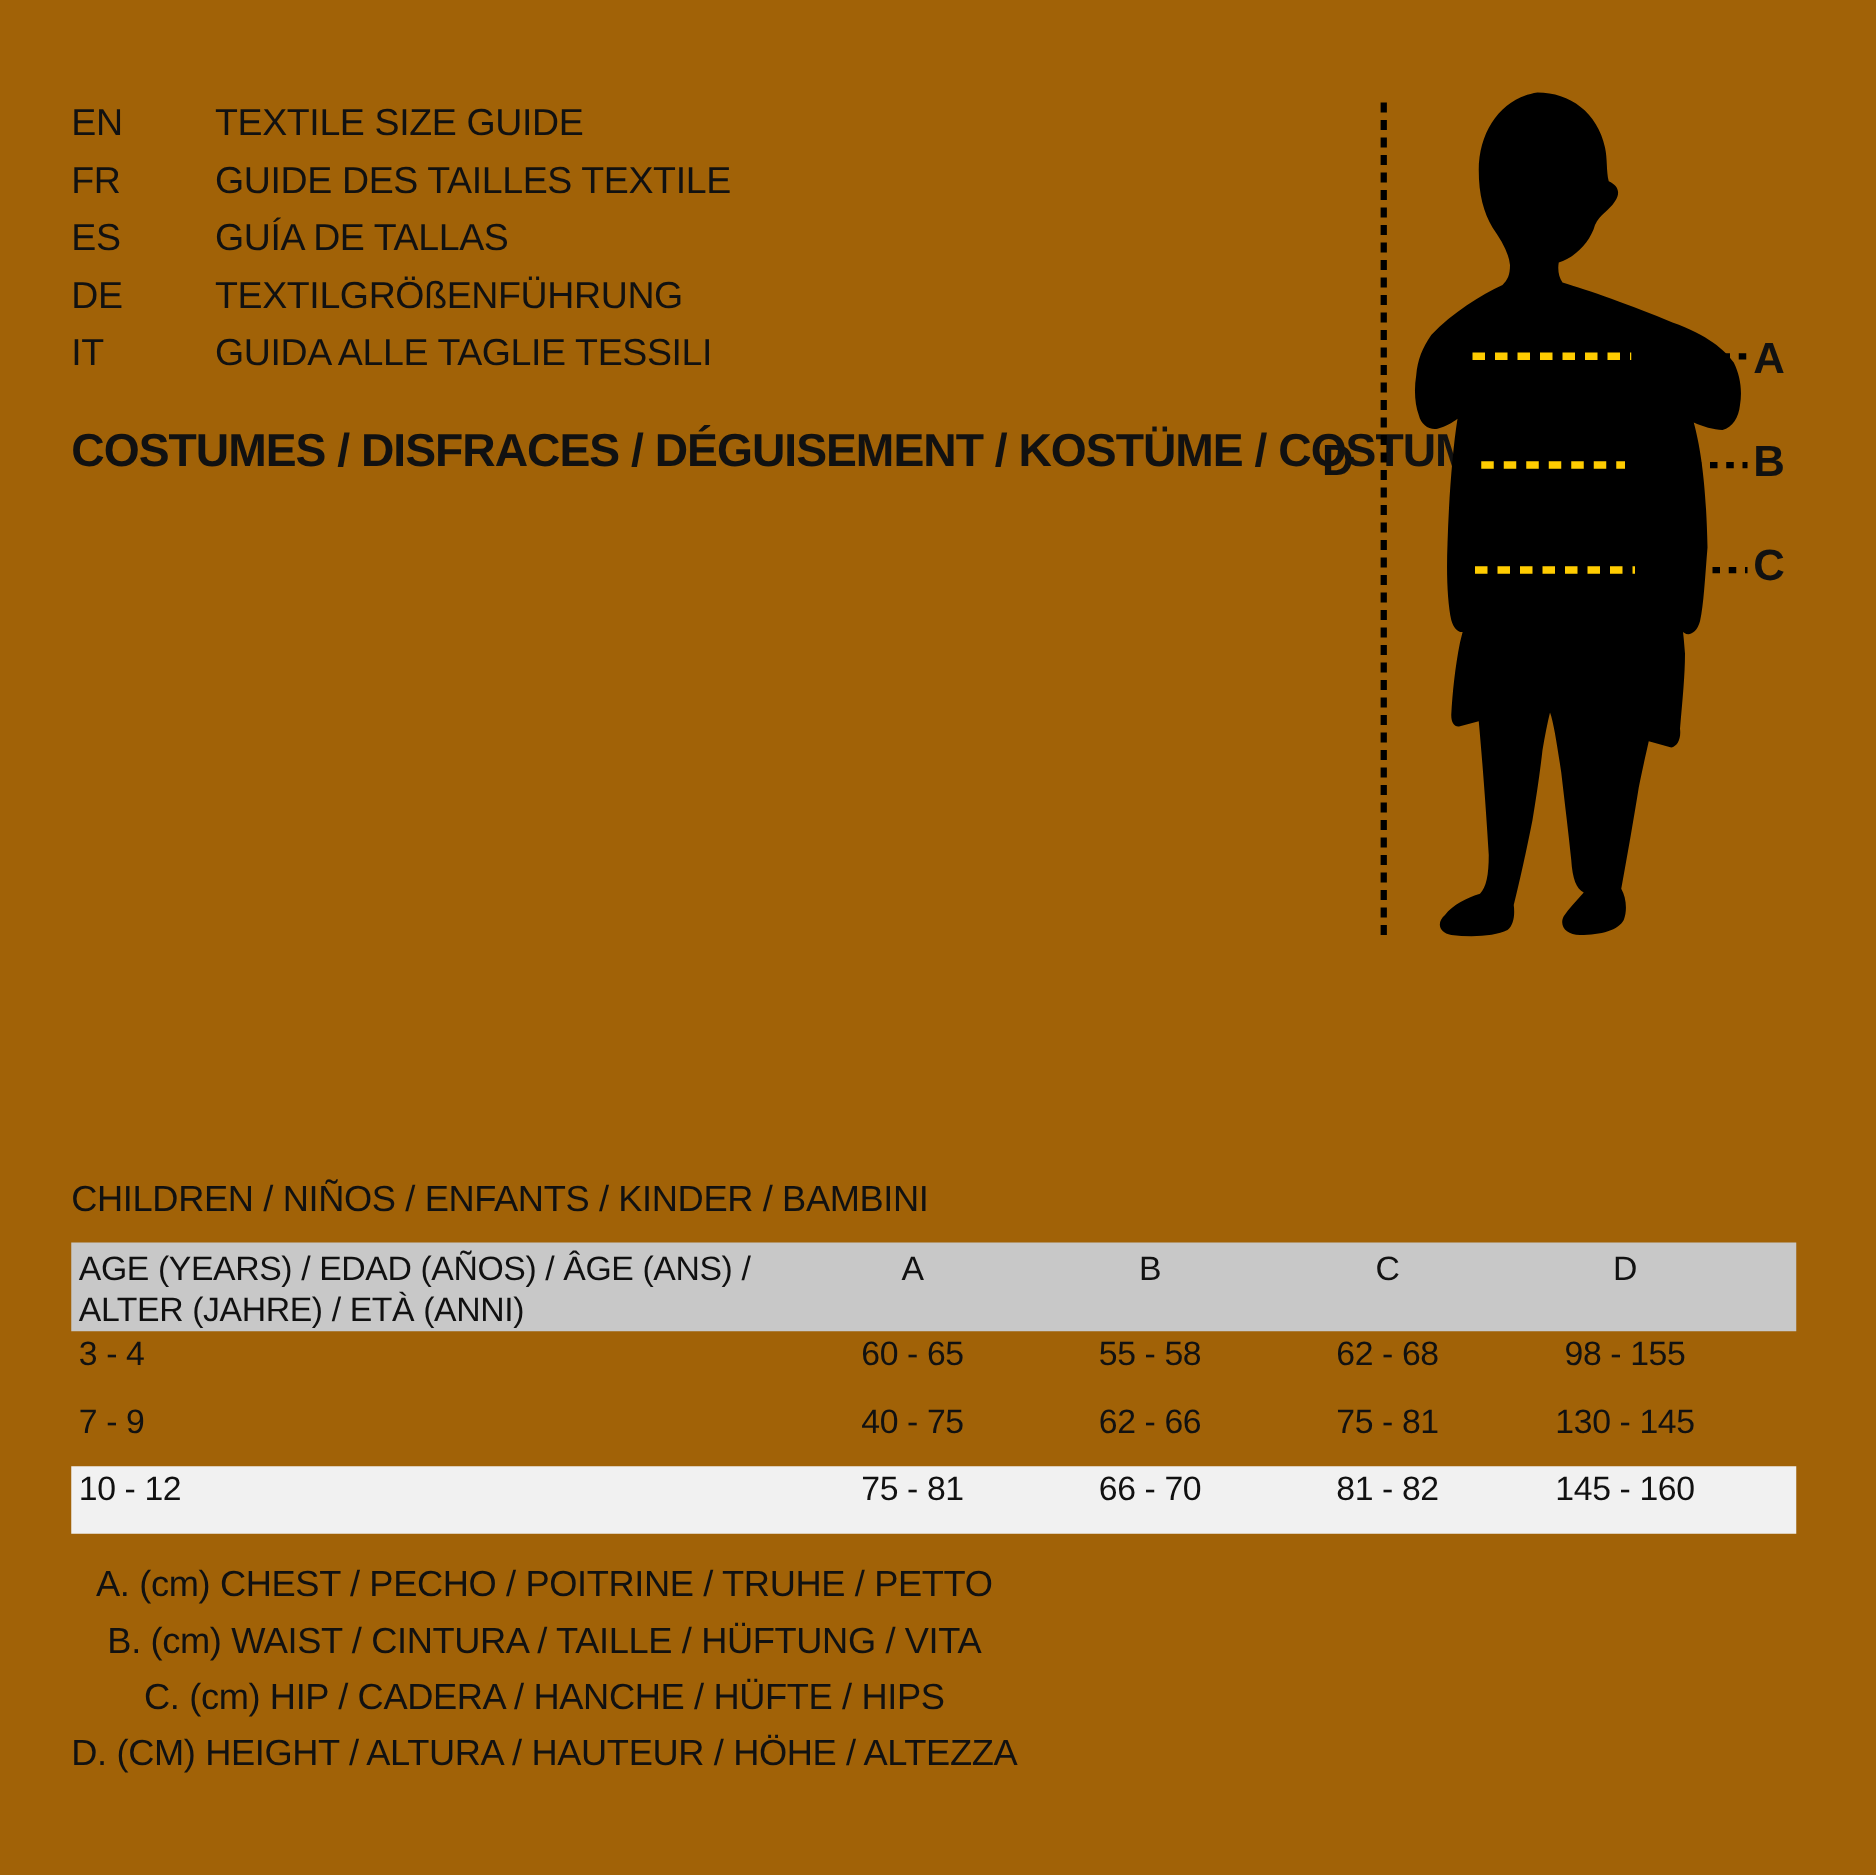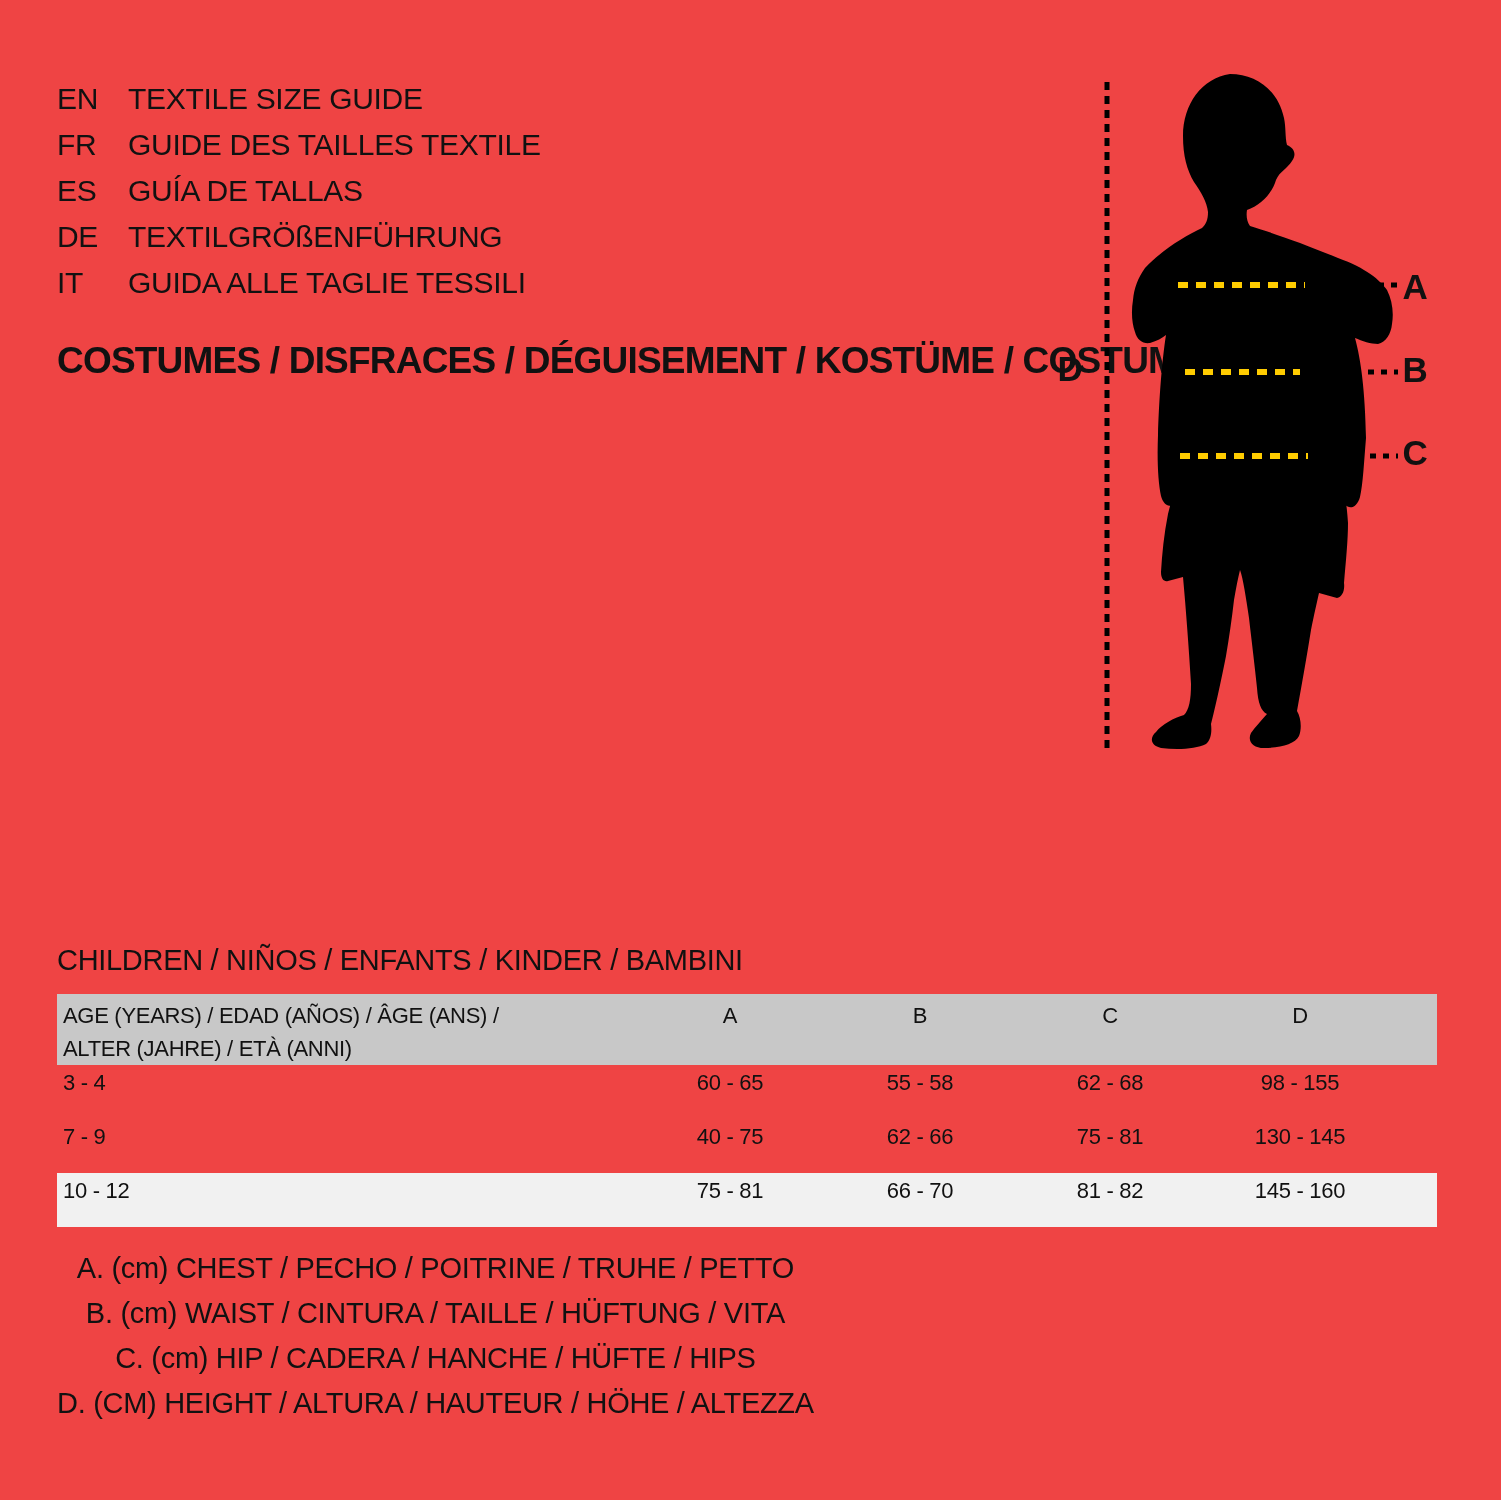--- a/index.html
+++ b/index.html
@@ -1,32 +1,32 @@
 <!DOCTYPE html>
 <html><head>
 <meta charset="utf-8">
 <style>
   * { margin: 0; padding: 0; box-sizing: border-box; }
   html, body { background: #ffffff; }
   .page {
     position: relative;
     width: 1501px;
     height: 1500px;
-    background: #ef4444;
+    background: #a16207;
     overflow: hidden;
     font-family: "Liberation Sans", "DejaVu Sans", sans-serif;
     color: #111111;
     letter-spacing: -0.3px;
   }
 
   
   .langs { position: absolute; left: 57px; top: 76px; }
   .lang-row { display: flex; height: 46px; line-height: 46px; font-size: 30px; }
   .lang-code { width: 71px; flex: 0 0 71px; }
-  .lang-title { white-space: nowrap; }
+  .lang-title { white-space: nowrap; margin-left: 44px; }
 
   
   .category-title {
     position: absolute; left: 57px; top: 340px;
     font-size: 37px; font-weight: bold; letter-spacing: -0.8px;
     white-space: nowrap;
   }
 
   
   .figure-svg { position: absolute; left: 1090px; top: 60px; }
@@ -37,21 +37,21 @@
   .label-a { left: 1398px; top: 269px; }
   .label-b { left: 1398px; top: 352px; }
   .label-c { left: 1398px; top: 435px; }
   .label-d { left: 1053px; top: 351px; }
 
   
   .section-title {
     position: absolute; left: 57px; top: 945px;
     font-size: 29px; line-height: 30px; white-space: nowrap;
   }
-  .size-table { position: absolute; left: 57px; top: 994px; width: 1380px; font-size: 22px; }
+  .size-table { position: absolute; left: 57px; top: 994px; width: 1380px; font-size: 27px; }
   .t-row { display: flex; padding-right: 42px; }
   .t-head { background: #c8c8c8; height: 71px; padding-top: 5px; }
   .t-head .cell-age { line-height: 33px; }
   .t-head .cell-col { line-height: 33px; }
   .t-data { height: 54px; line-height: 36px; }
   .t-data.alt { background: #f1f1f1; }
   .cell-age { flex: 1 1 auto; padding-left: 6px; }
   .cell-col { flex: 0 0 190px; width: 190px; text-align: center; }
 
   

